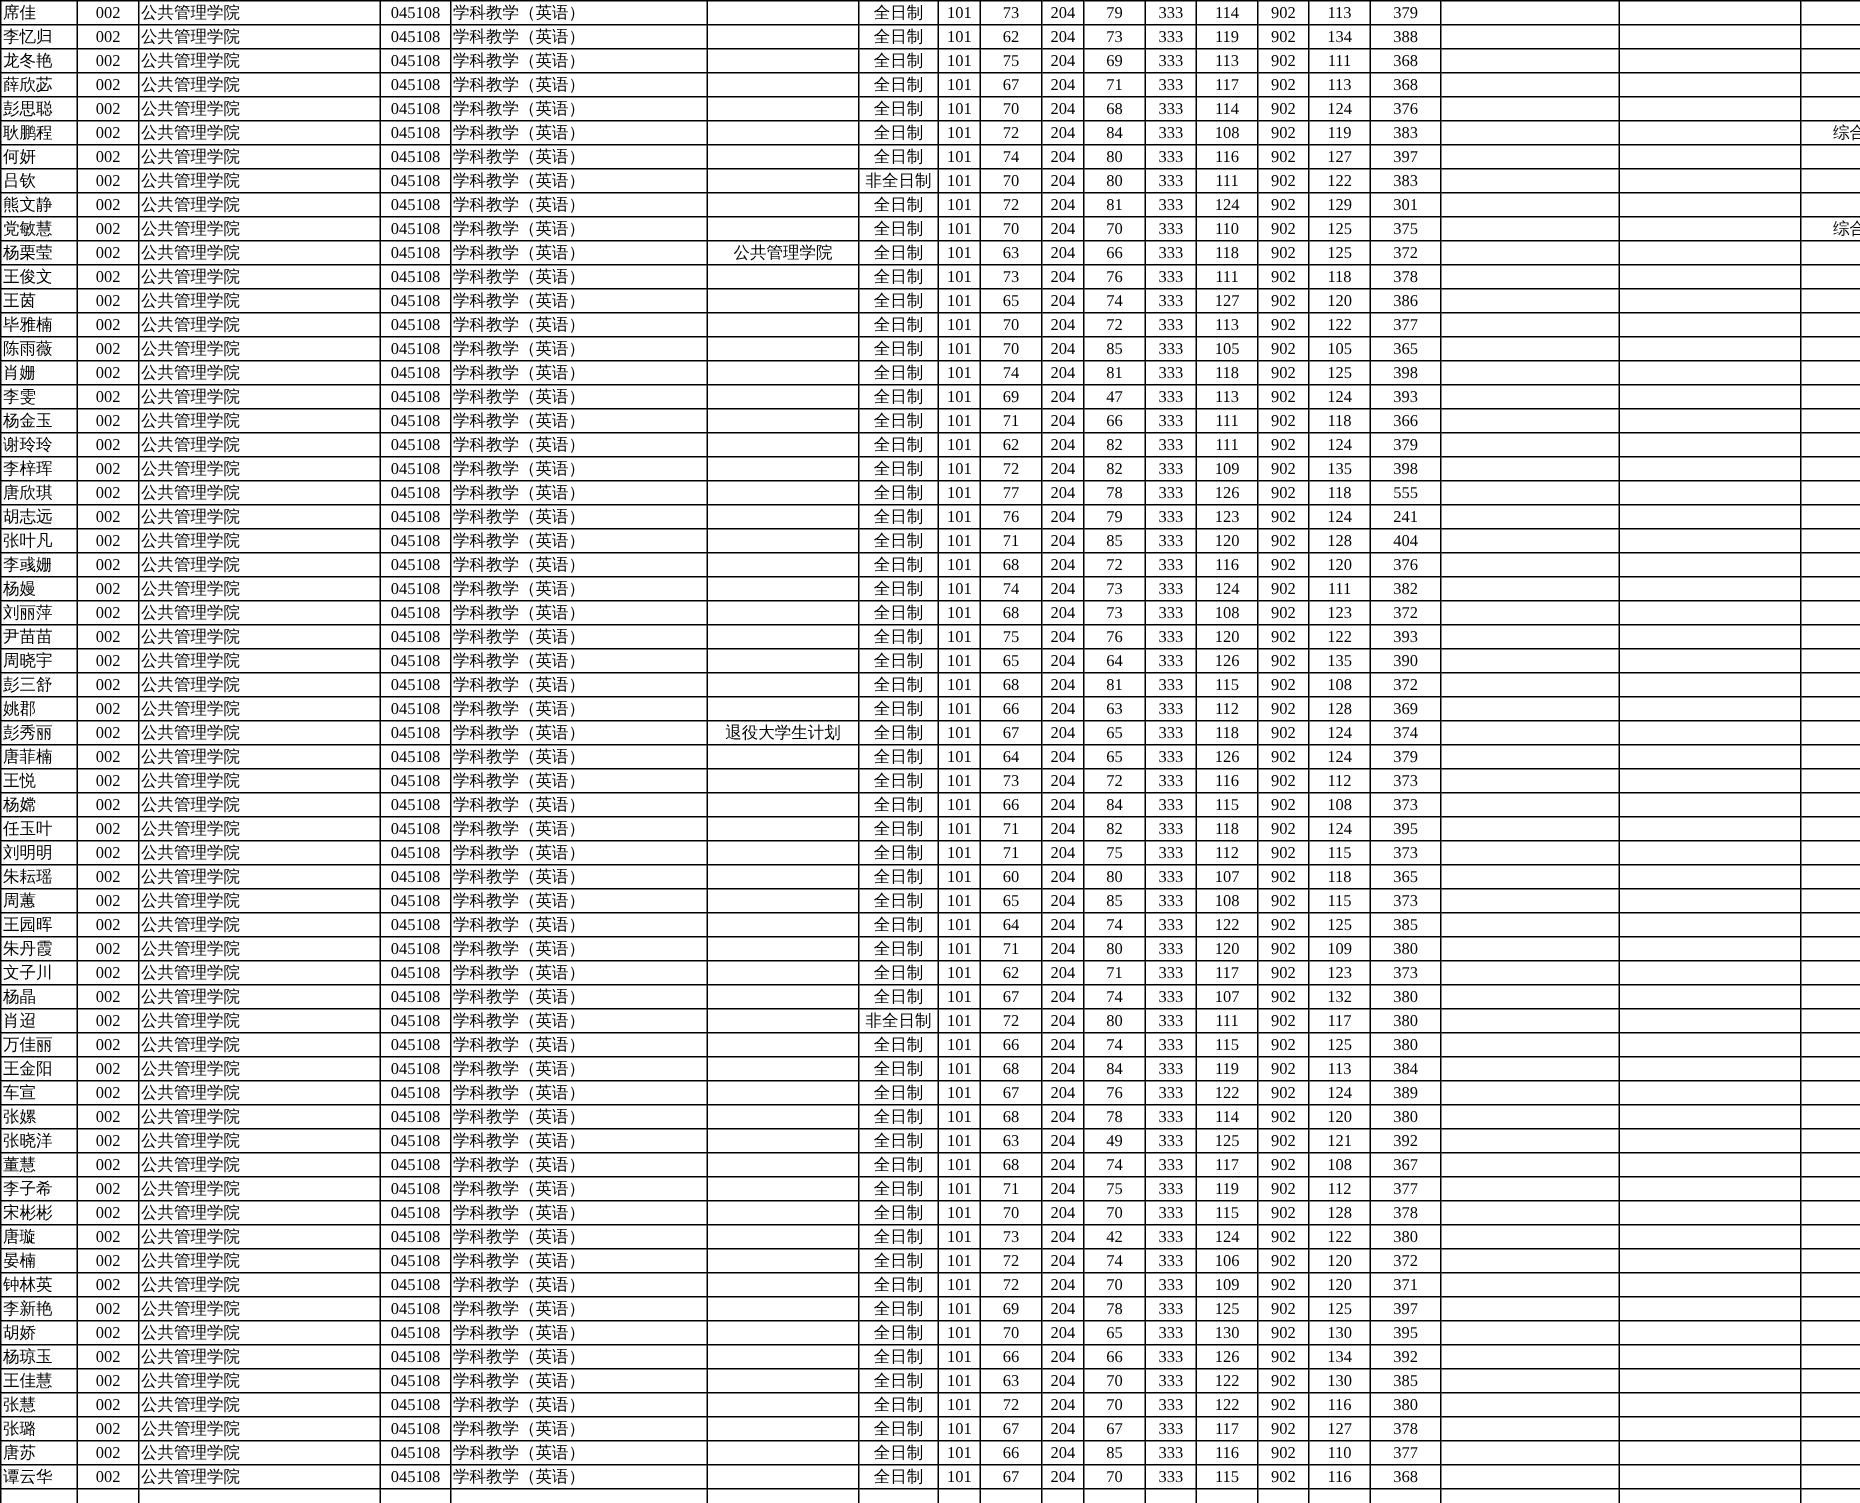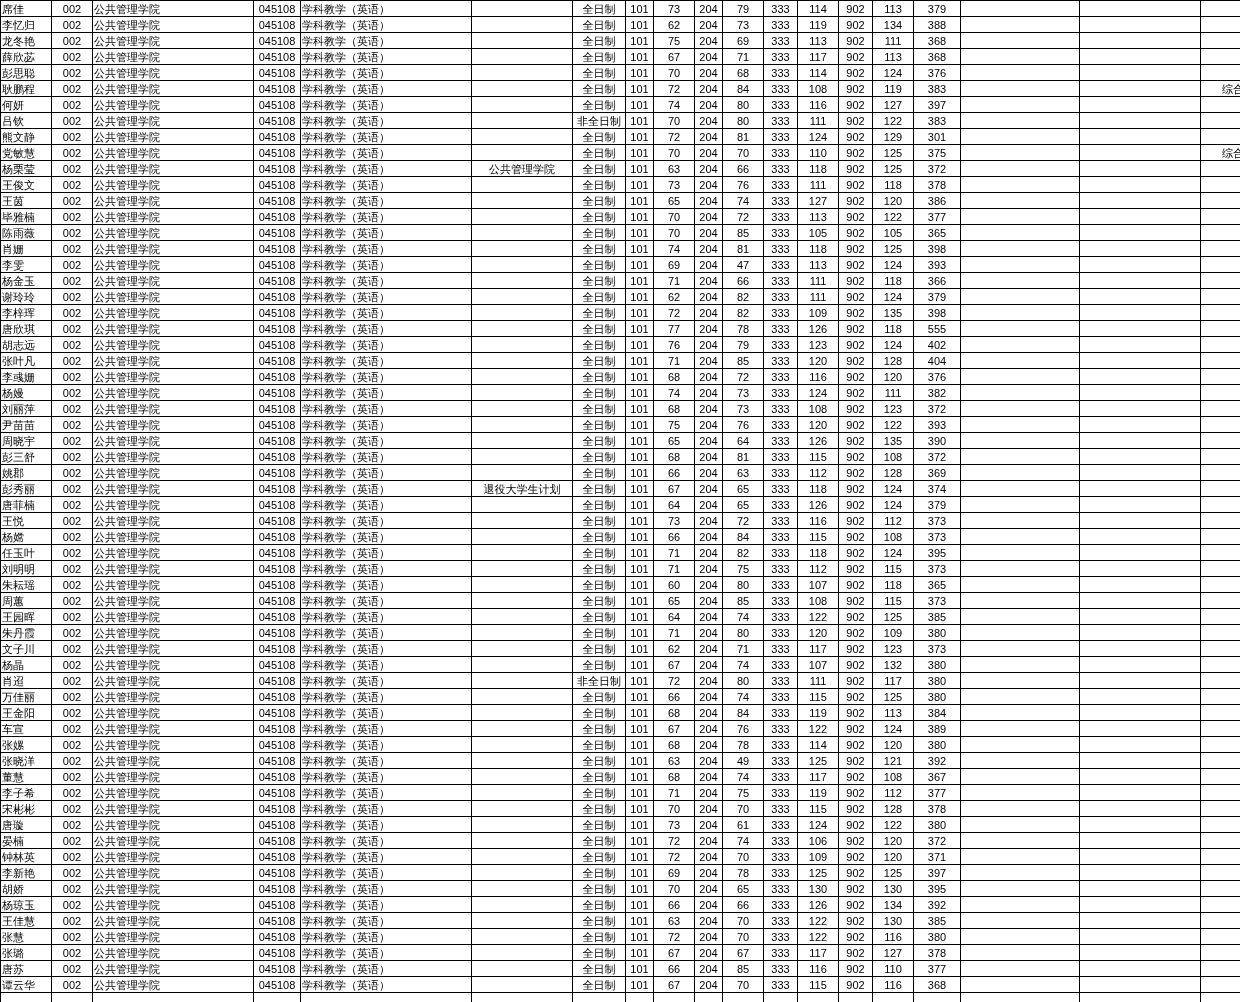--- a/index.html
+++ b/index.html
@@ -10,20 +10,21 @@
   body {
     font-family: "Liberation Sans", sans-serif;
     font-size: 11px;
     color: #000000;
   }
   #sheet {
     width: 1240px;
     height: 1002px;
     overflow: hidden;
     position: relative;
+    font-family: Liberation Serif, serif;
   }
   table.grid {
     border-collapse: collapse;
     table-layout: fixed;
     width: 1240px;
   }
   table.grid td {
     border: 1px solid #000000;
     height: 15px;
     line-height: 14px;
@@ -510,21 +511,21 @@
           <td class="c-plan"></td>
           <td class="c-mode">全日制</td>
           <td class="c-s1c">101</td>
           <td class="c-s1">76</td>
           <td class="c-s2c">204</td>
           <td class="c-s2">79</td>
           <td class="c-s3c">333</td>
           <td class="c-s3">123</td>
           <td class="c-s4c">902</td>
           <td class="c-s4">124</td>
-          <td class="c-total">402</td>
+          <td class="c-total">241</td>
           <td class="c-blank1"></td>
           <td class="c-blank2"></td>
           <td class="c-note"></td>
         </tr>
         <tr>
           <td class="c-name">张叶凡</td>
           <td class="c-colcode">002</td>
           <td class="c-college">公共管理学院</td>
           <td class="c-majorcode">045108</td>
           <td class="c-major">学科教学（英语）</td>
@@ -1135,21 +1136,21 @@
           <td class="c-name">唐璇</td>
           <td class="c-colcode">002</td>
           <td class="c-college">公共管理学院</td>
           <td class="c-majorcode">045108</td>
           <td class="c-major">学科教学（英语）</td>
           <td class="c-plan"></td>
           <td class="c-mode">全日制</td>
           <td class="c-s1c">101</td>
           <td class="c-s1">73</td>
           <td class="c-s2c">204</td>
-          <td class="c-s2">61</td>
+          <td class="c-s2">42</td>
           <td class="c-s3c">333</td>
           <td class="c-s3">124</td>
           <td class="c-s4c">902</td>
           <td class="c-s4">122</td>
           <td class="c-total">380</td>
           <td class="c-blank1"></td>
           <td class="c-blank2"></td>
           <td class="c-note"></td>
         </tr>
         <tr>

